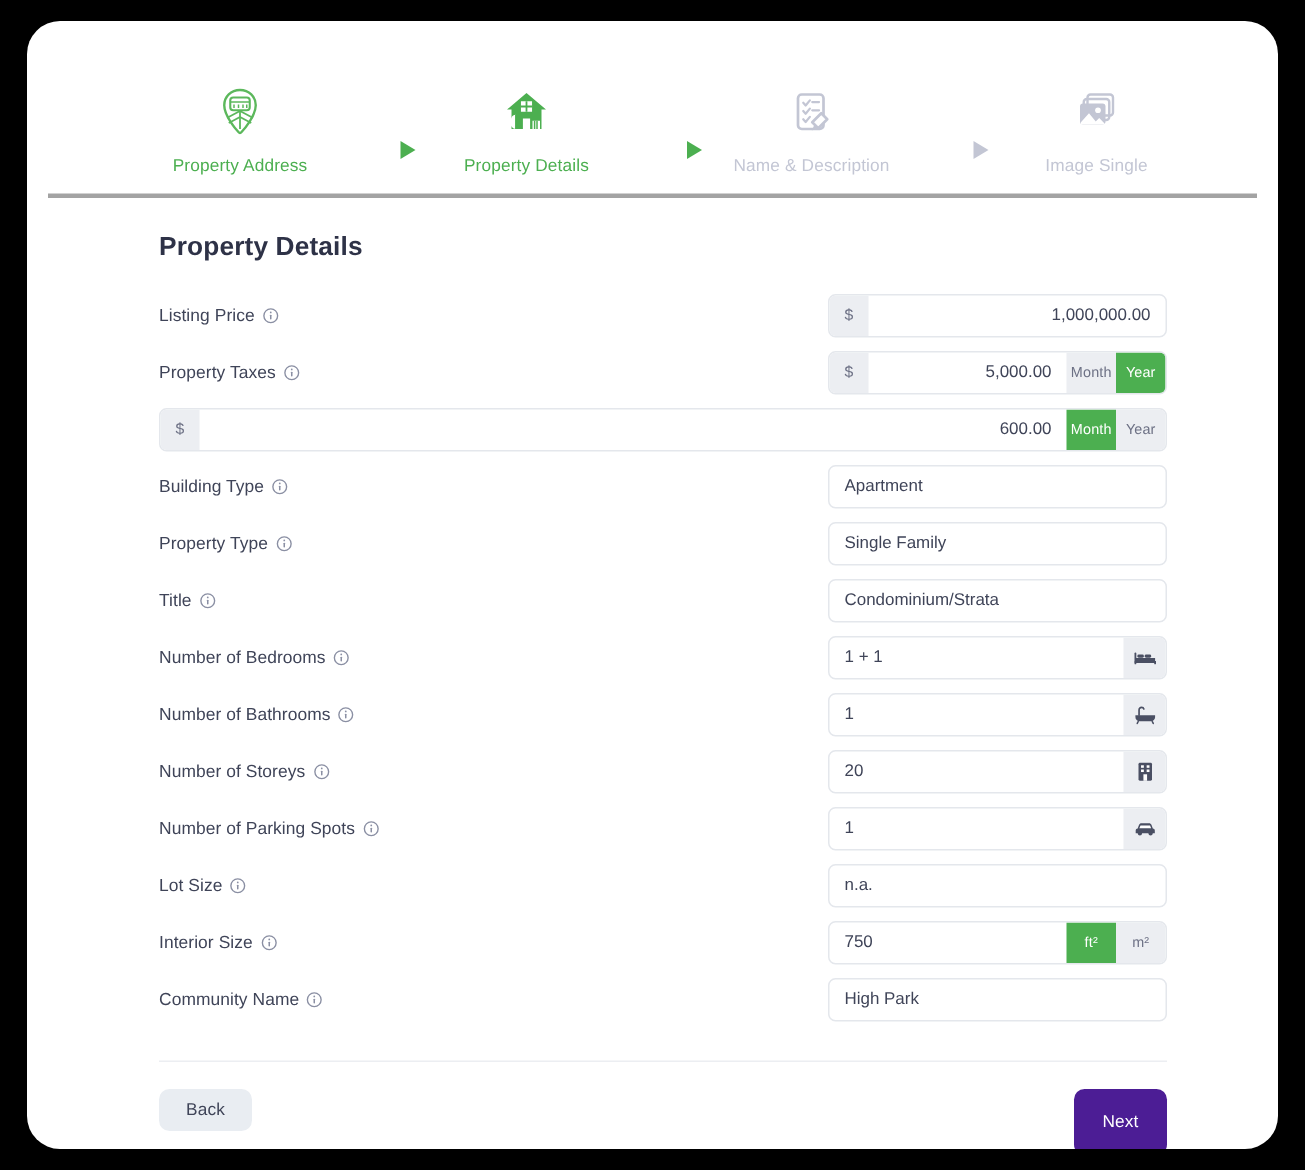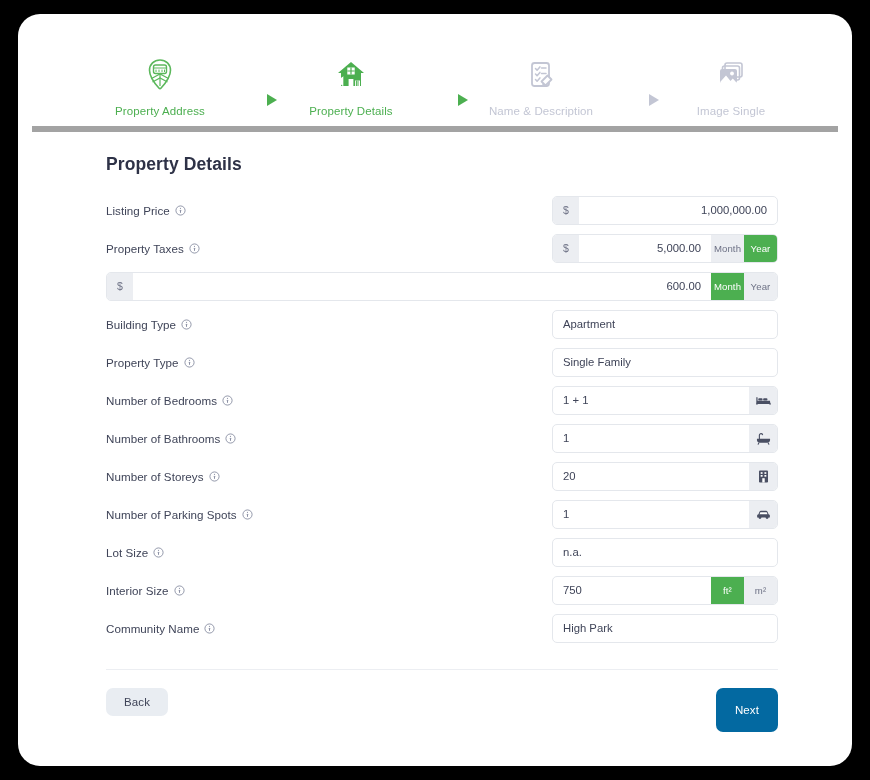--- a/index.html
+++ b/index.html
@@ -26,21 +26,21 @@
     height: 752px;
     background: #ffffff;
     border-radius: 22px;
     overflow: hidden;
   }
 
   
   .stepper {
     position: relative;
     height: 118px;
-    border-bottom: 6px solid #a3a3a3;
+    border-bottom: 3px solid #a3a3a3;
     margin: 0 14px;
   }
 
   .step {
     position: absolute;
     top: 40px;
     width: 160px;
     text-align: center;
   }
   .step-1 { left: 48px; }
@@ -199,21 +199,21 @@
   }
   .btn-back {
     width: 62px;
     height: 28px;
     background: #e9edf2;
     color: #3f4458;
   }
   .btn-next {
     width: 62px;
     height: 44px;
-    background: #0369a1;
+    background: #4c1d95;
     color: #ffffff;
   }
 </style>
 </head>
 <body>
 
 <div class="card">
 
   <div class="stepper">
 
@@ -364,20 +364,35 @@
               <circle cx="6" cy="3.6" r=".65" fill="#8a8fa3"></circle>
               <rect x="5.45" y="5.2" width="1.1" height="3.5" rx=".5" fill="#8a8fa3"></rect>
             </svg>
         </span>
       </div>
       <div class="field">
         <input class="field-input" readonly="" value="Single Family" style="">
       </div>
     </div>
 
+    <div class="row">
+      <div class="row-label">
+        <span>Title</span>
+        <span class="info-icon">
+          <svg width="11" height="11" viewBox="0 0 12 12">
+              <circle cx="6" cy="6" r="5" fill="none" stroke="#8a8fa3" stroke-width="1"></circle>
+              <circle cx="6" cy="3.6" r=".65" fill="#8a8fa3"></circle>
+              <rect x="5.45" y="5.2" width="1.1" height="3.5" rx=".5" fill="#8a8fa3"></rect>
+            </svg>
+        </span>
+      </div>
+      <div class="field">
+        <input class="field-input" readonly="" value="Condominium/Strata" style="">
+      </div>
+    </div>
 
     <div class="row">
       <div class="row-label">
         <span>Number of Bedrooms</span>
         <span class="info-icon">
           <svg width="11" height="11" viewBox="0 0 12 12">
               <circle cx="6" cy="6" r="5" fill="none" stroke="#8a8fa3" stroke-width="1"></circle>
               <circle cx="6" cy="3.6" r=".65" fill="#8a8fa3"></circle>
               <rect x="5.45" y="5.2" width="1.1" height="3.5" rx=".5" fill="#8a8fa3"></rect>
             </svg>

